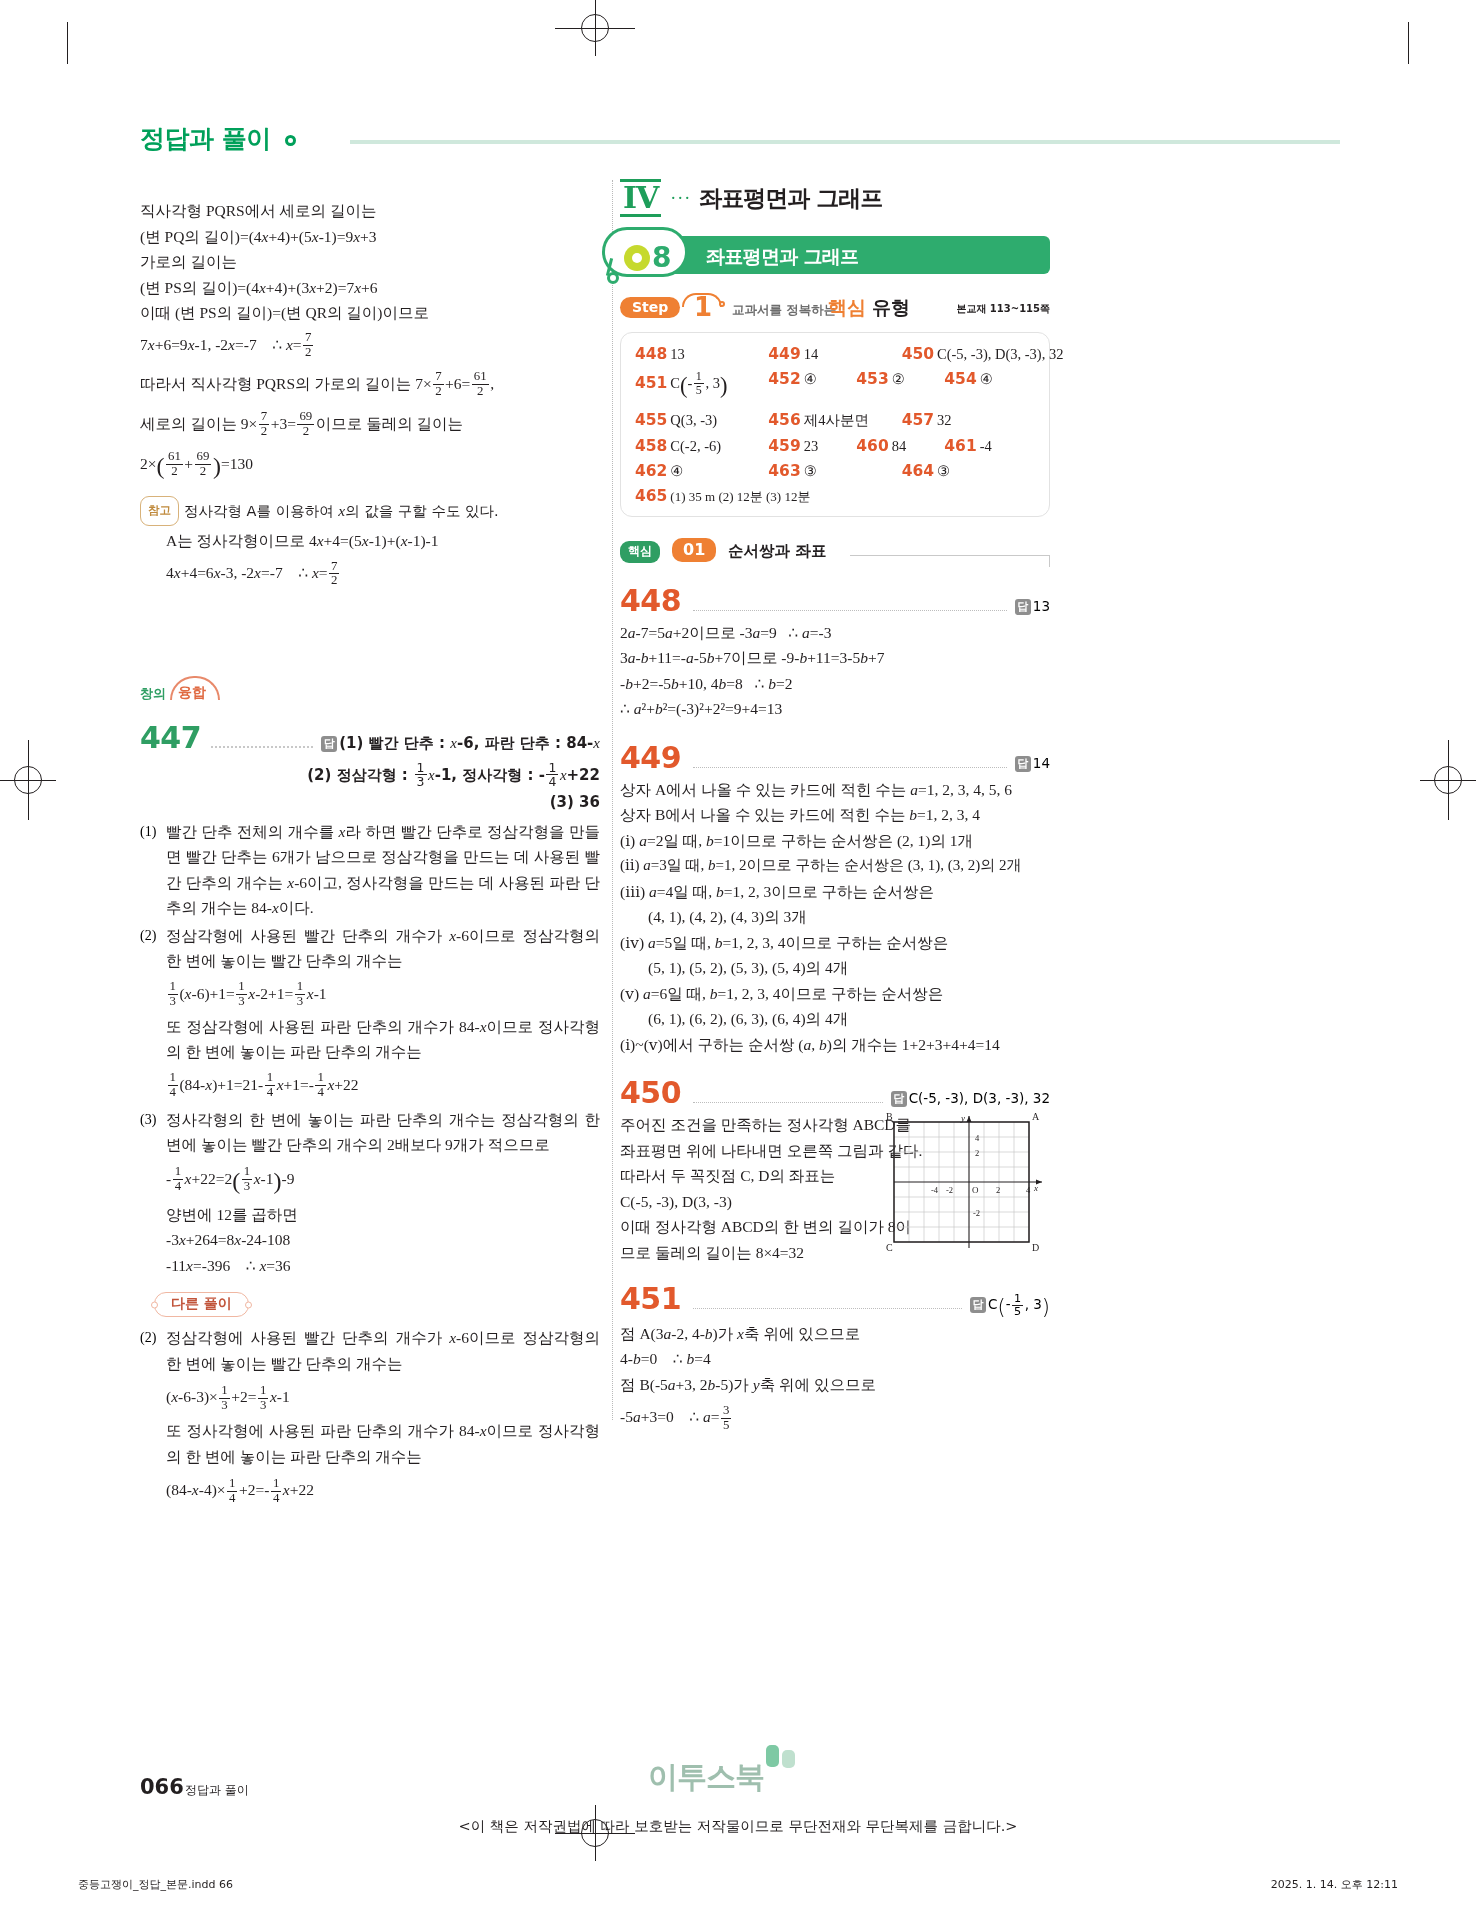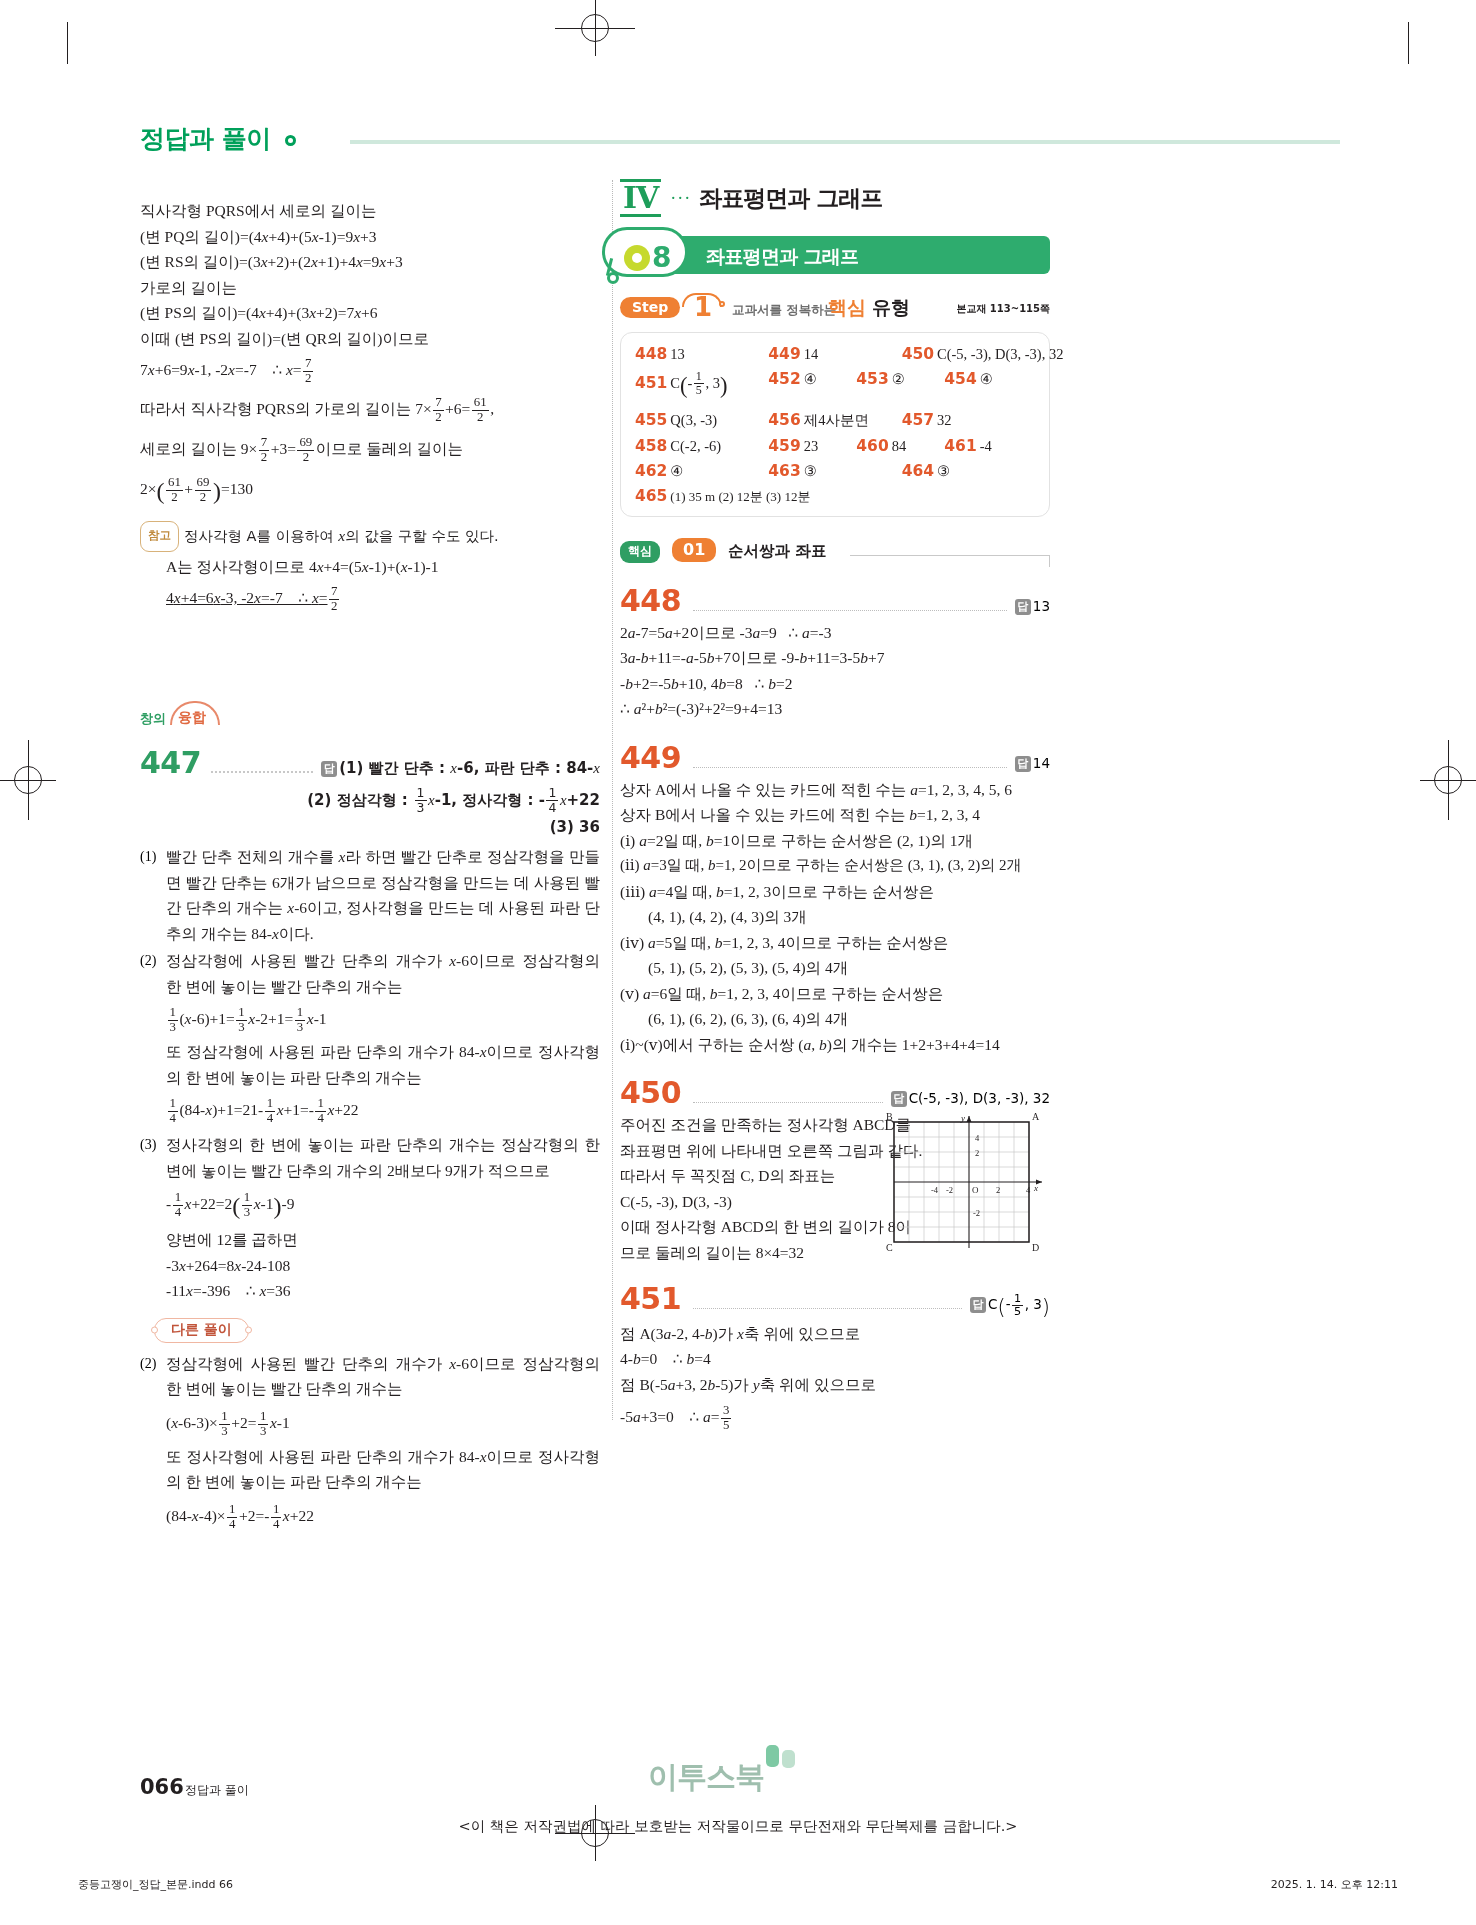--- a/index.html
+++ b/index.html
@@ -320,36 +320,35 @@
     <div class="header-dot"></div>
     <div class="header-rule"></div>
   </div>
 
   <div class="col-divider"></div>
 
   <div class="col-left">
 
     <div class="ln">직사각형 PQRS에서 세로의 길이는</div>
     <div class="ln">(변 PQ의 길이)=(4<span class="mi">x</span>+4)+(5<span class="mi">x</span>-1)=9<span class="mi">x</span>+3</div>
-    <div class="ln">(변 RS의 길이)=(3<span class="mi">x</span>+2)+(2<span class="mi">x</span>+1)+4<span class="mi">x</span>=9<span class="mi">x</span>+3</div>
     <div class="ln">가로의 길이는</div>
     <div class="ln">(변 PS의 길이)=(4<span class="mi">x</span>+4)+(3<span class="mi">x</span>+2)=7<span class="mi">x</span>+6</div>
     <div class="ln">이때 (변 PS의 길이)=(변 QR의 길이)이므로</div>
 
     <div class="ln" style="line-height:38px;">7<span class="mi">x</span>+6=9<span class="mi">x</span>-1, -2<span class="mi">x</span>=-7 &nbsp;&nbsp;&nbsp;∴ <span class="mi">x</span>=<span class="frac"><span class="num">7</span><span class="den">2</span></span></div>
 
     <div class="ln" style="line-height:40px;">따라서 직사각형 PQRS의 가로의 길이는 7×<span class="frac"><span class="num">7</span><span class="den">2</span></span>+6=<span class="frac"><span class="num">61</span><span class="den">2</span></span>,</div>
     <div class="ln" style="line-height:40px;">세로의 길이는 9×<span class="frac"><span class="num">7</span><span class="den">2</span></span>+3=<span class="frac"><span class="num">69</span><span class="den">2</span></span>이므로 둘레의 길이는</div>
     <div class="ln" style="line-height:40px;">2×<span class="paren-big">(</span><span class="frac"><span class="num">61</span><span class="den">2</span></span>+<span class="frac"><span class="num">69</span><span class="den">2</span></span><span class="paren-big">)</span>=130</div>
 
     <div class="ln" style="margin-top:10px;">
       <span class="badge-chamgo">참고</span><span class="ko">정사각형 A를 이용하여 <span class="mi" style="font-family:'Liberation Serif',serif;font-size:15.5px;">x</span>의 값을 구할 수도 있다.</span>
     </div>
     <div class="ln indent" style="margin-top:2px;">A는 정사각형이므로 4<span class="mi">x</span>+4=(5<span class="mi">x</span>-1)+(<span class="mi">x</span>-1)-1</div>
-    <div class="ln indent" style="line-height:38px;text-decoration:underline;">4<span class="mi">x</span>+4=6<span class="mi">x</span>-3, -2<span class="mi">x</span>=-7 &nbsp;&nbsp;&nbsp;∴ <span class="mi">x</span>=<span class="frac"><span class="num">7</span><span class="den">2</span></span></div>
+    <div class="ln indent" style="line-height:38px;">4<span class="mi">x</span>+4=6<span class="mi">x</span>-3, -2<span class="mi">x</span>=-7 &nbsp;&nbsp;&nbsp;∴ <span class="mi">x</span>=<span class="frac"><span class="num">7</span><span class="den">2</span></span></div>
 
     <div class="badge-cv" style="margin-top:84px;">
       <div class="arc"></div>
       <div class="t1">창의</div>
       <div class="t2">융합</div>
     </div>
 
     <div class="pnum-row">
       <div class="pnum">447</div>
       <div class="dotlead"></div>

